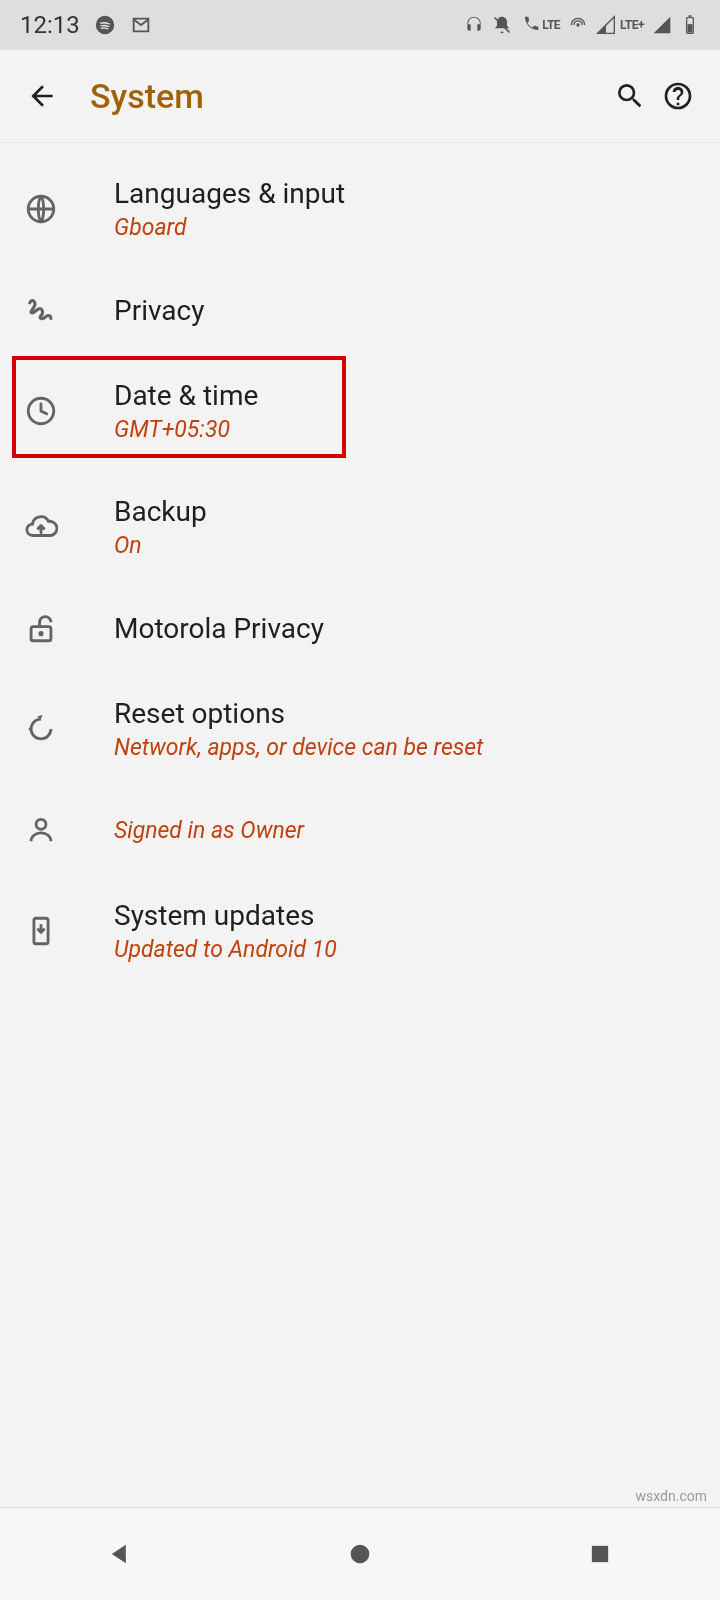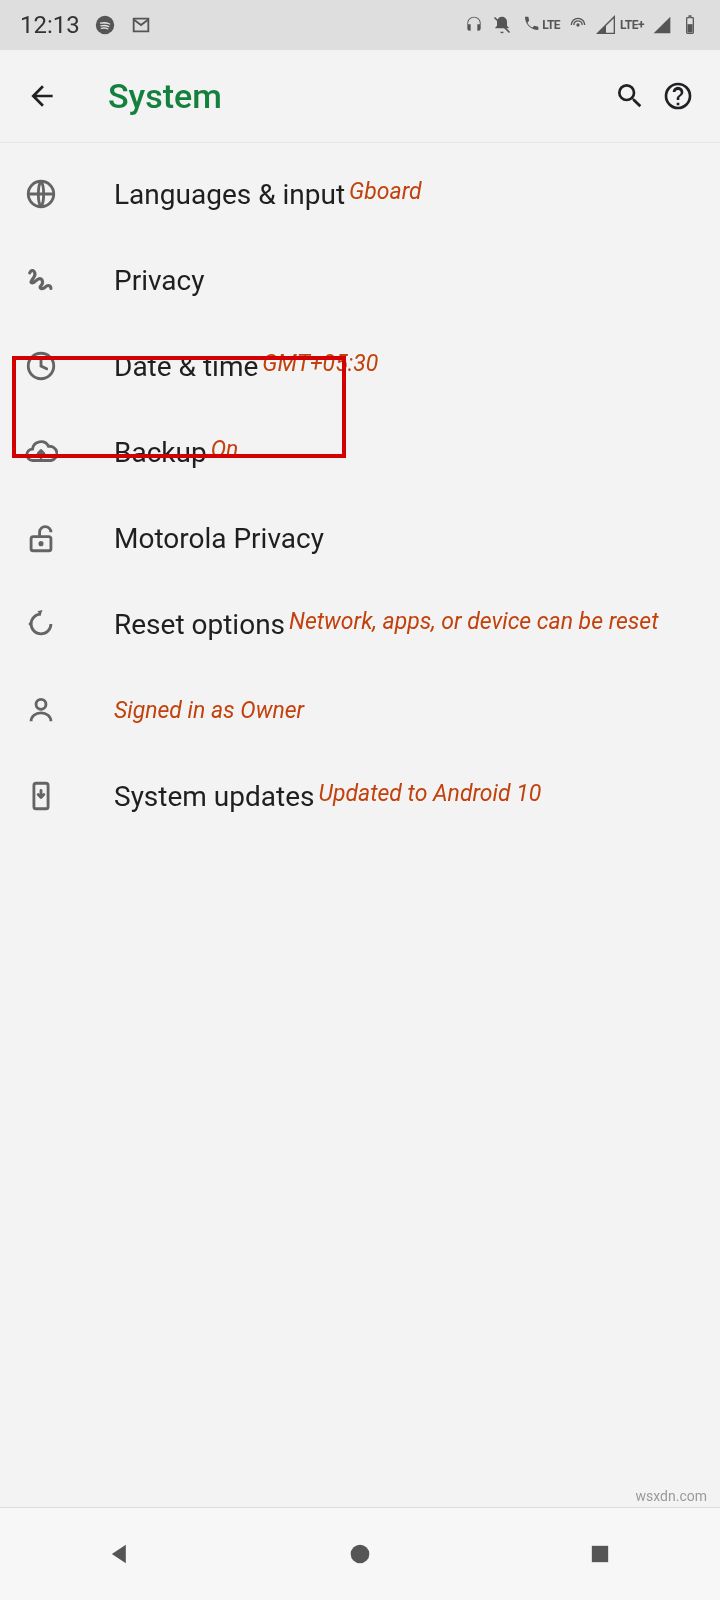--- a/index.html
+++ b/index.html
@@ -6,26 +6,26 @@
   body{background:#f3f3f3;font-family:Roboto,Arial,sans-serif;position:relative;color:#202124;}
   .statusbar{height:50px;background:#dedede;display:flex;align-items:center;justify-content:space-between;padding:0 20px;color:#555;}
   .sb-left{display:flex;align-items:center;gap:14px;}
   .sb-time{font-size:24px;font-weight:400;color:#333;font-variant-numeric:tabular-nums;}
   .sb-right{display:flex;align-items:center;gap:8px;}
   .sb-ico{width:22px;height:22px;fill:#555;}
   .sb-ico-sm{width:20px;height:20px;fill:#555;}
   .appbar{height:92px;display:flex;align-items:center;padding:0 18px;border-bottom:1px solid #e6e6e6;}
   .icon-btn{width:48px;height:48px;display:flex;align-items:center;justify-content:center;border-radius:24px;}
   .icon-btn svg{width:32px;height:32px;fill:#202124;}
-  .appbar-title{font-size:34px;font-weight:500;margin-left:42px;flex:1;color:#15803d;}
+  .appbar-title{font-size:34px;font-weight:500;margin-left:24px;flex:1;color:#a16207;}
   .content{padding-top:8px;}
   .item{display:flex;align-items:center;padding:26px 0 26px 24px;box-sizing:border-box;position:relative;}
   .item-iconcol{width:90px;display:flex;justify-content:flex-start;align-items:center;}
   .item-iconcol svg{width:34px;height:34px;fill:#646464;}
-  .item-textcol{display:flex;flex-direction:row;gap:4px;}
+  .item-textcol{display:flex;flex-direction:column;gap:4px;}
   .item-title{font-size:28px;color:#1f1f1f;font-weight:400;}
   .item-sub{font-size:23px;color:#c2410c;font-weight:400;font-style:italic;}
   .highlight-box{position:absolute;border:4px solid #d20000;pointer-events:none;left:12px;top:356px;width:334px;height:102px;box-sizing:border-box;}
   .navbar{position:absolute;bottom:0;left:0;right:0;height:92px;background:#f7f7f7;border-top:1px solid #ddd;display:flex;align-items:center;justify-content:space-around;}
   .navbtn{width:90px;height:60px;display:flex;align-items:center;justify-content:center;}
   .navbtn svg{width:28px;height:28px;fill:#555;}
   .watermark{position:absolute;right:13px;bottom:96px;font-size:14px;color:#9a9a9a;}
   .lte-txt{font-size:12px;color:#555;font-weight:bold;letter-spacing:-0.5px;}
 </style>
 </head>

